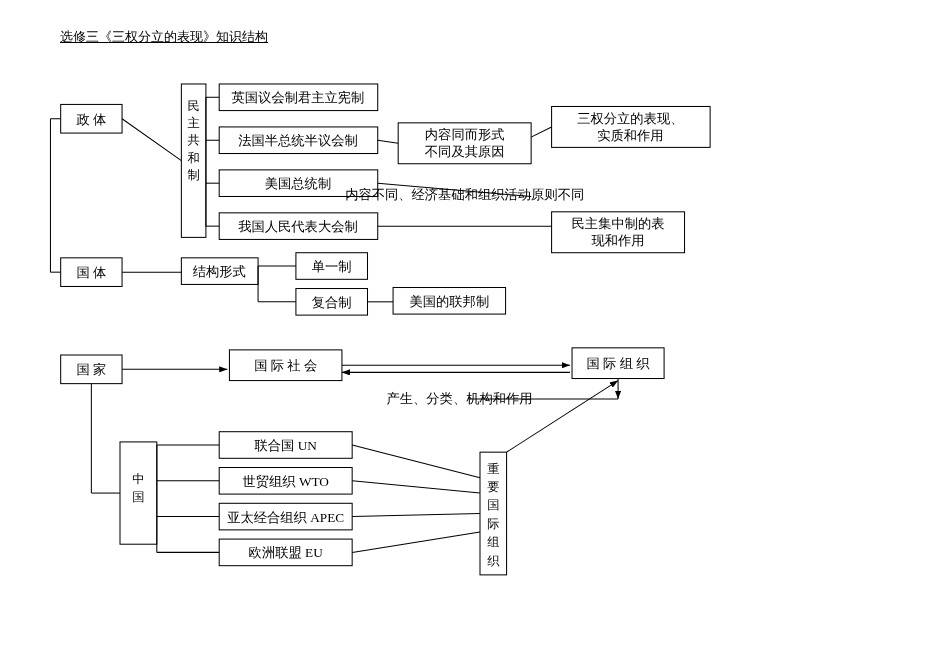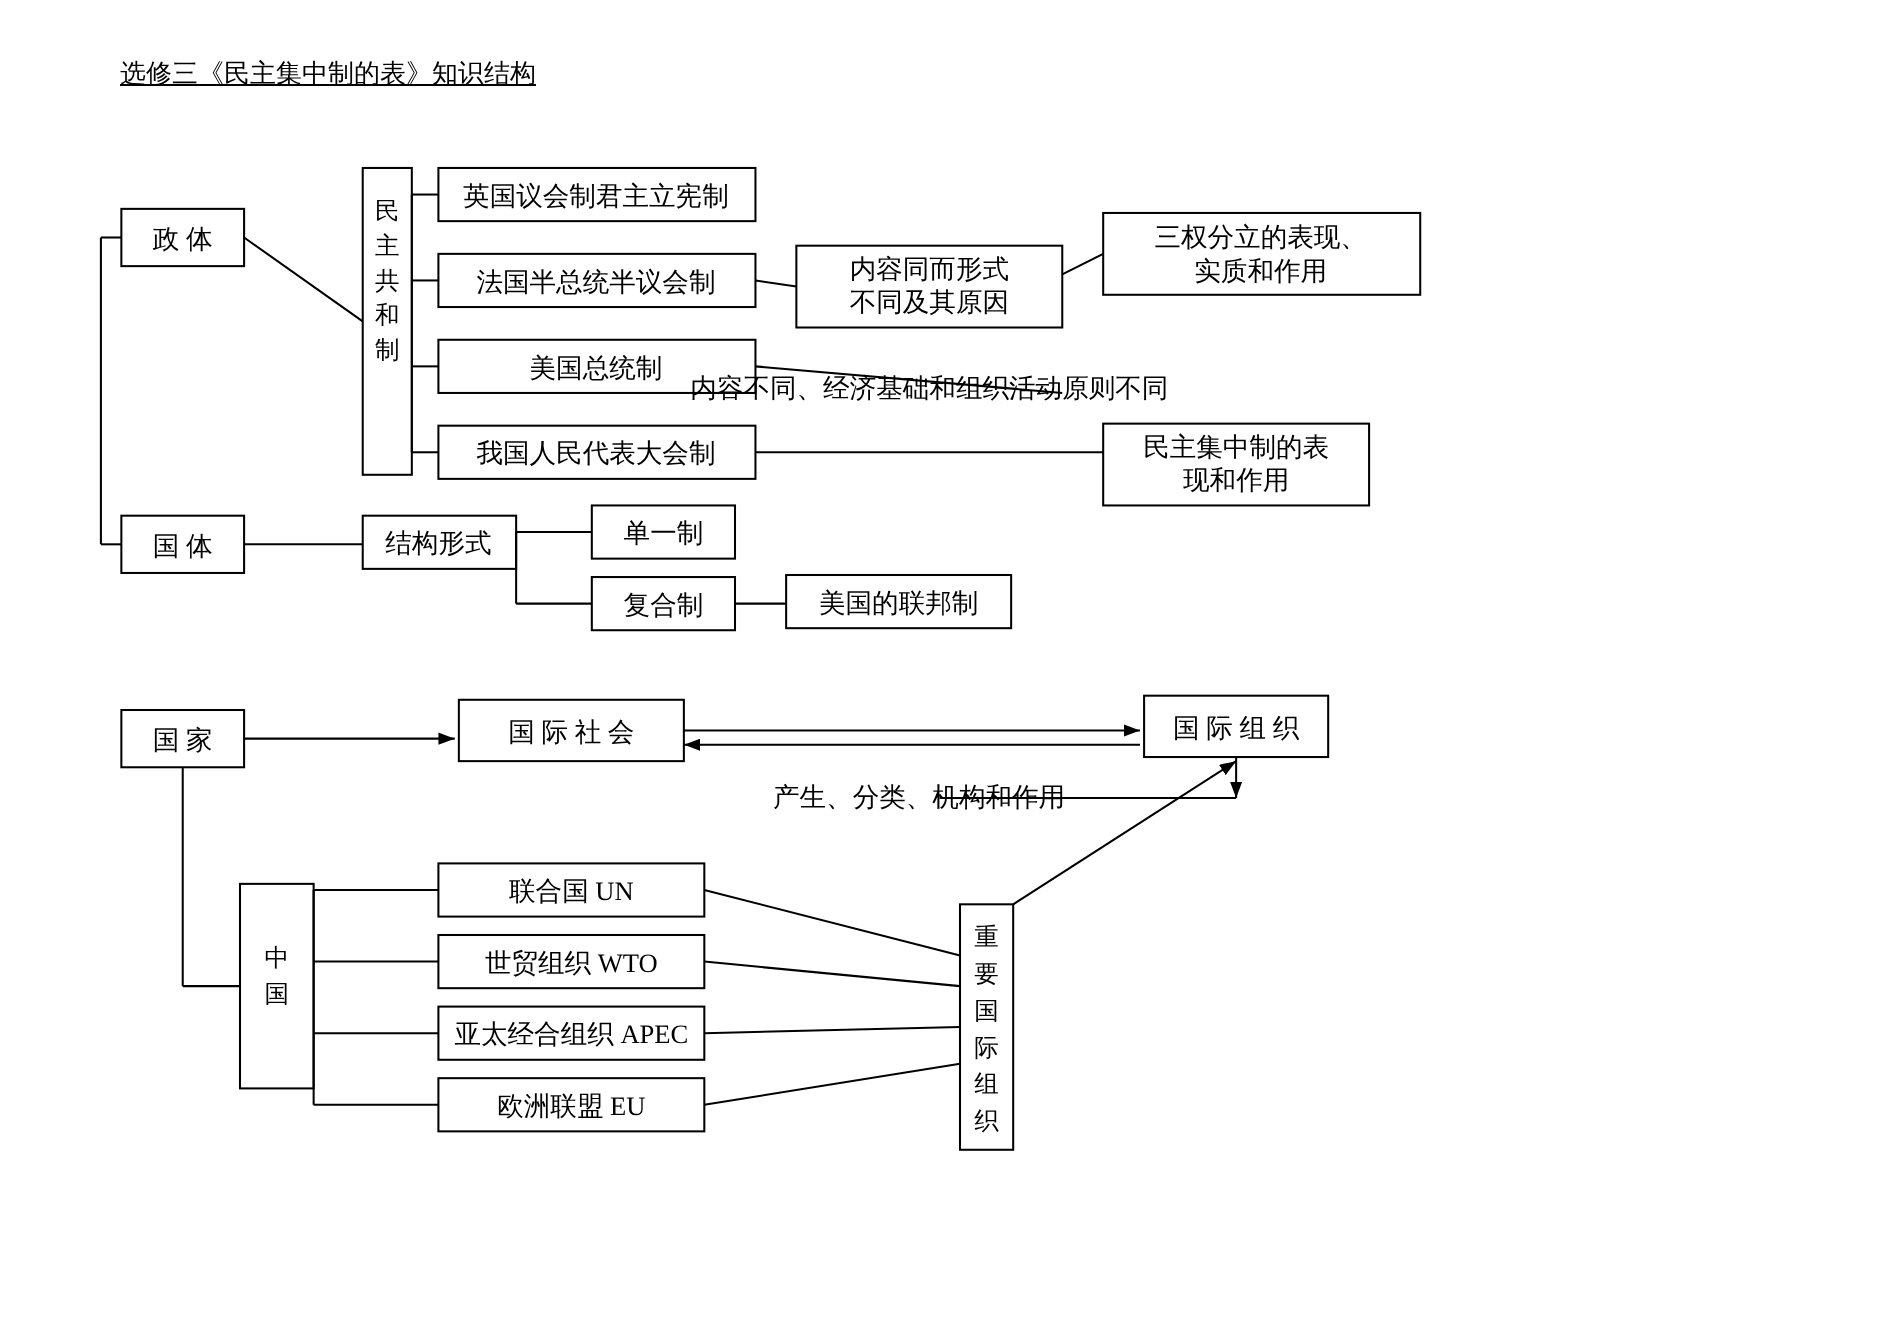--- a/index.html
+++ b/index.html
@@ -47,21 +47,21 @@
       font-size: 13px;
       fill: #000;
     }
     text.vertical {
       font-size: 12px;
     }
   </style>
 </head>
 <body>
 
-<div class="page-title">选修三《民主集中制的表》知识结构</div>
+<div class="page-title">选修三《三权分立的表现》知识结构</div>
 
 <div class="diagram-container">
   <svg viewBox="0 0 880 590" xmlns="http://www.w3.org/2000/svg">
 
     <defs>
       <marker id="arrowhead" markerWidth="8" markerHeight="6" refX="8" refY="3" orient="auto">
         <polygon points="0 0, 8 3, 0 6" fill="#000"></polygon>
       </marker>
       <marker id="arrowhead-left" markerWidth="8" markerHeight="6" refX="0" refY="3" orient="auto">
         <polygon points="8 0, 0 3, 8 6" fill="#000"></polygon>

